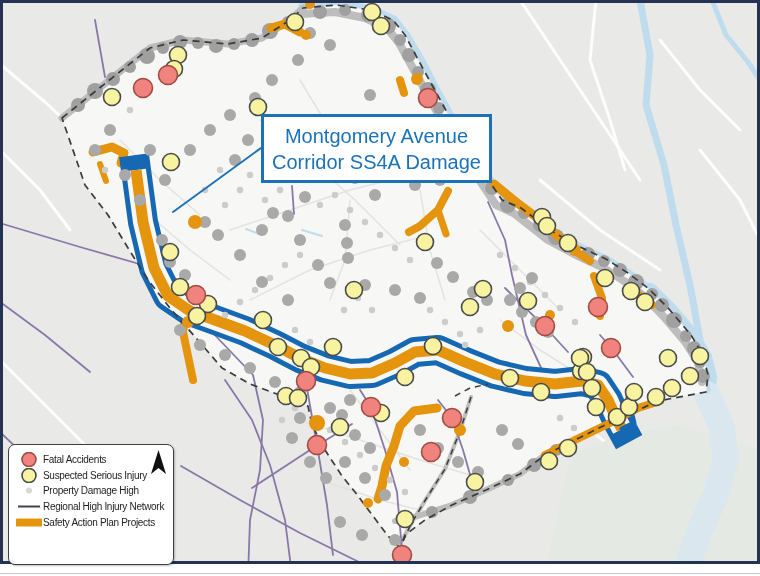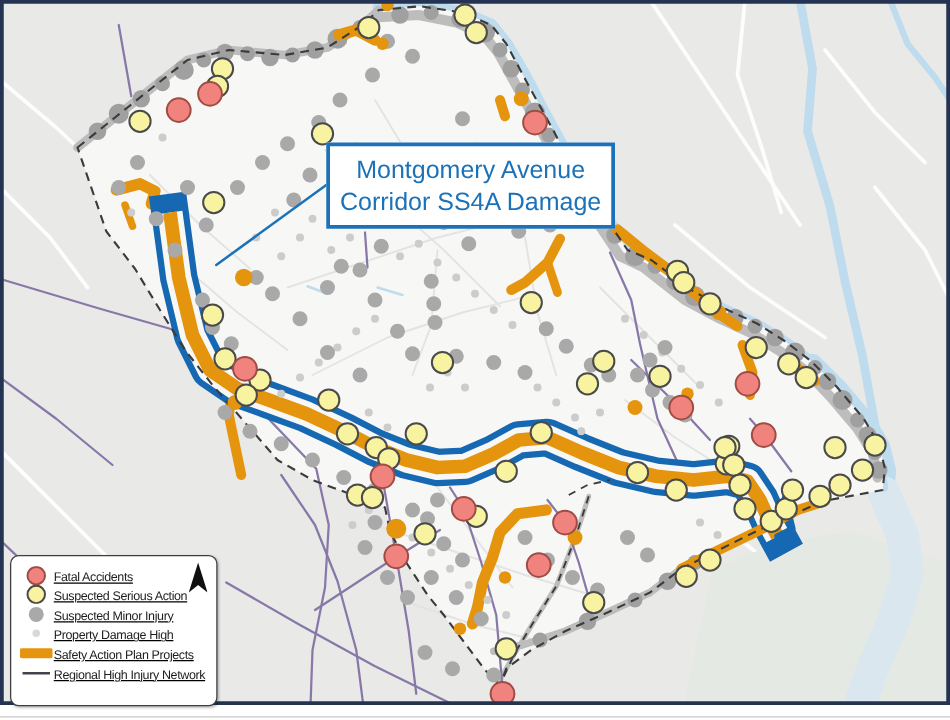--- a/index.html
+++ b/index.html
@@ -8,21 +8,21 @@
   #mapsvg{position:absolute;left:0;top:0;}
   .callout{position:absolute;left:261px;top:114px;width:231px;height:69px;
            background:#ffffff;border:3px solid #1b72b8;box-sizing:border-box;
            display:flex;flex-direction:column;align-items:center;justify-content:center;
            z-index:5;}
   .callout span{color:#1b72b8;font-size:20px;line-height:26px;font-weight:500;white-space:nowrap;}
   .legend{position:absolute;left:8px;top:444px;width:166px;height:121px;
           background:#ffffff;border:1.4px solid #3f3f3f;border-radius:7px;
           box-sizing:border-box;padding:7px 4px 4px 6px;z-index:5;
           box-shadow:1px 1px 2px rgba(0,0,0,0.25);}
-  .legend-row{display:flex;align-items:flex-end;height:15.6px;text-decoration:underline;}
+  .legend-row{display:flex;align-items:center;height:15.6px;}
   .legend-sym{width:28px;display:flex;align-items:center;justify-content:center;flex:0 0 28px;}
   .legend-label{font-size:10px;letter-spacing:-0.3px;color:#1d1d1d;white-space:nowrap;}
   .north{position:absolute;right:7px;top:5px;}
 </style>
 </head>
 <body>
 
 <div id="stage">
   <svg id="mapsvg" width="760" height="576" viewBox="0 0 760 576">
       <defs>
@@ -434,49 +434,41 @@
             </svg>
           </span>
           <span class="legend-label">Fatal Accidents</span>
         </div>
         <div class="legend-row">
           <span class="legend-sym">
             <svg width="26" height="15">
               <circle cx="13" cy="7.5" r="7" fill="#f7f3a0" stroke="#4a4a4a" stroke-width="1.6"></circle>
             </svg>
           </span>
-          <span class="legend-label">Suspected Serious Action</span>
-        </div>
-        <div class="legend-row">
-          <span class="legend-sym">
-            <svg width="26" height="15">
-              <circle cx="13" cy="7.5" r="6" fill="#a9a9a9"></circle>
-            </svg>
-          </span>
-          <span class="legend-label">Suspected Minor Injury</span>
+          <span class="legend-label">Suspected Serious Injury</span>
         </div>
         <div class="legend-row">
           <span class="legend-sym">
             <svg width="26" height="15">
               <circle cx="13" cy="7.5" r="3" fill="#d8d8d8"></circle>
             </svg>
           </span>
           <span class="legend-label">Property Damage High</span>
         </div>
         <div class="legend-row">
           <span class="legend-sym">
             <svg width="26" height="15">
+              <line x1="2" y1="7.5" x2="24" y2="7.5" stroke="#43434f" stroke-width="2"></line>
+            </svg>
+          </span>
+          <span class="legend-label">Regional High Injury Network</span>
+        </div>
+        <div class="legend-row">
+          <span class="legend-sym">
+            <svg width="26" height="15">
               <line x1="2" y1="7.5" x2="24" y2="7.5" stroke="#e5940e" stroke-width="8" stroke-linecap="round"></line>
             </svg>
           </span>
           <span class="legend-label">Safety Action Plan Projects</span>
-        </div>
-        <div class="legend-row">
-          <span class="legend-sym">
-            <svg width="26" height="15">
-              <line x1="2" y1="7.5" x2="24" y2="7.5" stroke="#43434f" stroke-width="2"></line>
-            </svg>
-          </span>
-          <span class="legend-label">Regional High Injury Network</span>
         </div>
       </div>
   </div>
 </div>
 
 </body></html>

